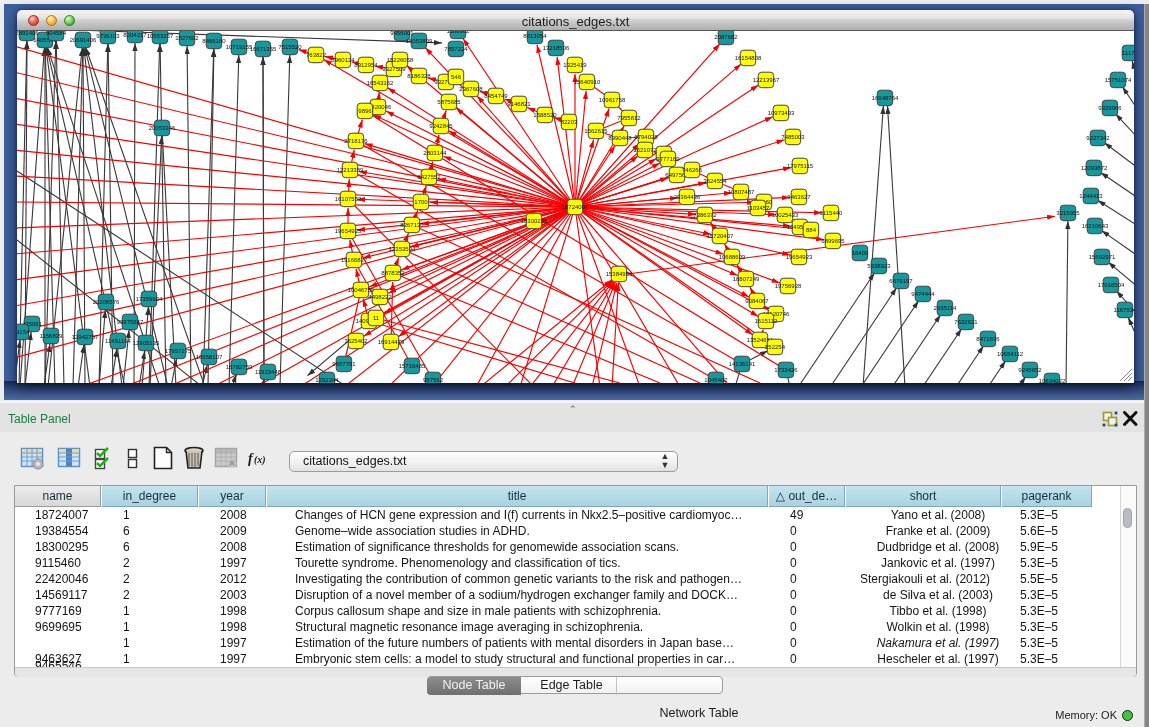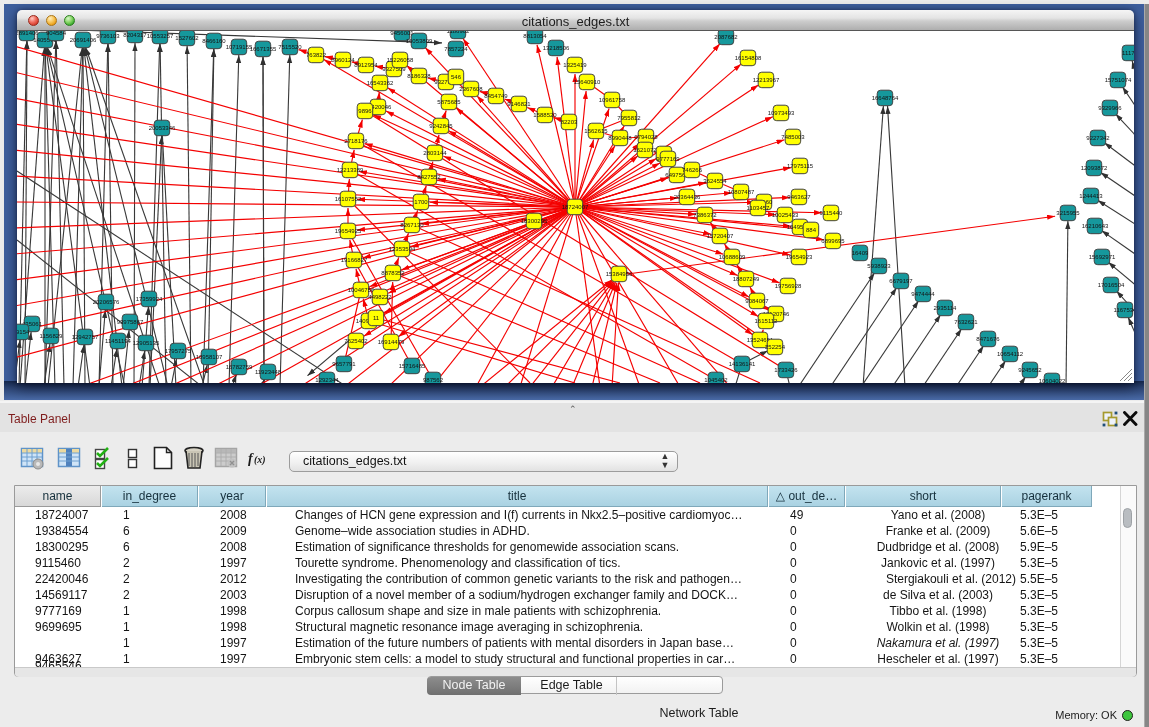--- a/index.html
+++ b/index.html
@@ -14,21 +14,21 @@
   background:linear-gradient(180deg,#f5f5f5 0%,#e4e4e4 40%,#cdcdcd 55%,#aeaeae 100%);
   border-bottom:1px solid #565656; }
 #title { left:17px; top:14px; width:1117px; text-align:center; font-size:13px; color:#1d1d1d; }
 .tl { width:11px; height:11px; border-radius:50%; top:15px; }
 #tl-r { left:28px; background:radial-gradient(circle at 35% 28%, #ffc9c2, #ef6b5d 45%, #d6402f 75%, #b32a1e); border:1px solid #98291c;}
 #tl-y { left:46px; background:radial-gradient(circle at 35% 28%, #ffeebc, #f7c355 45%, #eba019 75%, #cd8011); border:1px solid #ab7414;}
 #tl-g { left:64px; background:radial-gradient(circle at 35% 28%, #d8f6c9, #85d464 45%, #3fae33 75%, #2c8f22); border:1px solid #2a7d1d;}
 #panel { left:0; top:400px; width:1149px; height:327px; background:#ececec; }
 #panel-head { left:0; top:401px; width:1149px; height:31px; background:#e3e3e3;
   border-top:2px solid #f4f4f4; }
-#panel-title { left:8px; top:412px; font-size:12px; color:#7f1d1d; }
+#panel-title { left:8px; top:412px; font-size:12px; color:#15803d; }
 #caret { left:569px; top:404px; font-size:9px; color:#555; }
 #combo { left:289px; top:451px; width:389px; height:21px; border:1px solid #9c9c9c; border-radius:5px;
   background:linear-gradient(180deg,#ffffff,#efefef 60%,#e2e2e2); font-size:12.5px; color:#111;
   line-height:19px; padding-left:13px; }
 #combo-arrows { left:655px; top:452px; font-size:9px; color:#333; letter-spacing:0; line-height:9px; text-align:center; width:20px;}
 #tframe { left:14px; top:485px; width:1123px; height:192px; border:1px solid #9a9a9a;
   border-radius:0 0 4px 4px; background:#ffffff; }
 #hscroll { left:15px; top:667px; width:1121px; height:10px; background:#e6e6e6;
   border-top:1px solid #c9c9c9; border-radius:0 0 4px 4px; }
 .hcell { position:absolute; top:486px; height:21px; background:linear-gradient(180deg,#c3e3ef,#aad2e2);
@@ -686,21 +686,21 @@
     <span style="left:775px;">0</span>
     <span style="left:845px;width:156px;text-align:center;">Jankovic et al. (1997)</span>
     <span style="left:1005px;">5.3E–5</span>
   </div>
 <div class="trow" style="top:571px;">
     <span style="left:20px;">22420046</span>
     <span style="left:108px;">2</span>
     <span style="left:205px;">2012</span>
     <span style="left:280px;">Investigating the contribution of common genetic variants to the risk and pathogen…</span>
     <span style="left:775px;">0</span>
-    <span style="left:845px;width:156px;text-align:right;">Stergiakouli et al. (2012)</span>
+    <span style="left:845px;width:156px;text-align:left;">Stergiakouli et al. (2012)</span>
     <span style="left:1005px;">5.5E–5</span>
   </div>
 <div class="trow" style="top:587px;">
     <span style="left:20px;">14569117</span>
     <span style="left:108px;">2</span>
     <span style="left:205px;">2003</span>
     <span style="left:280px;">Disruption of a novel member of a sodium/hydrogen exchanger family and DOCK…</span>
     <span style="left:775px;">0</span>
     <span style="left:845px;width:156px;text-align:center;">de Silva et al. (2003)</span>
     <span style="left:1005px;">5.3E–5</span>

